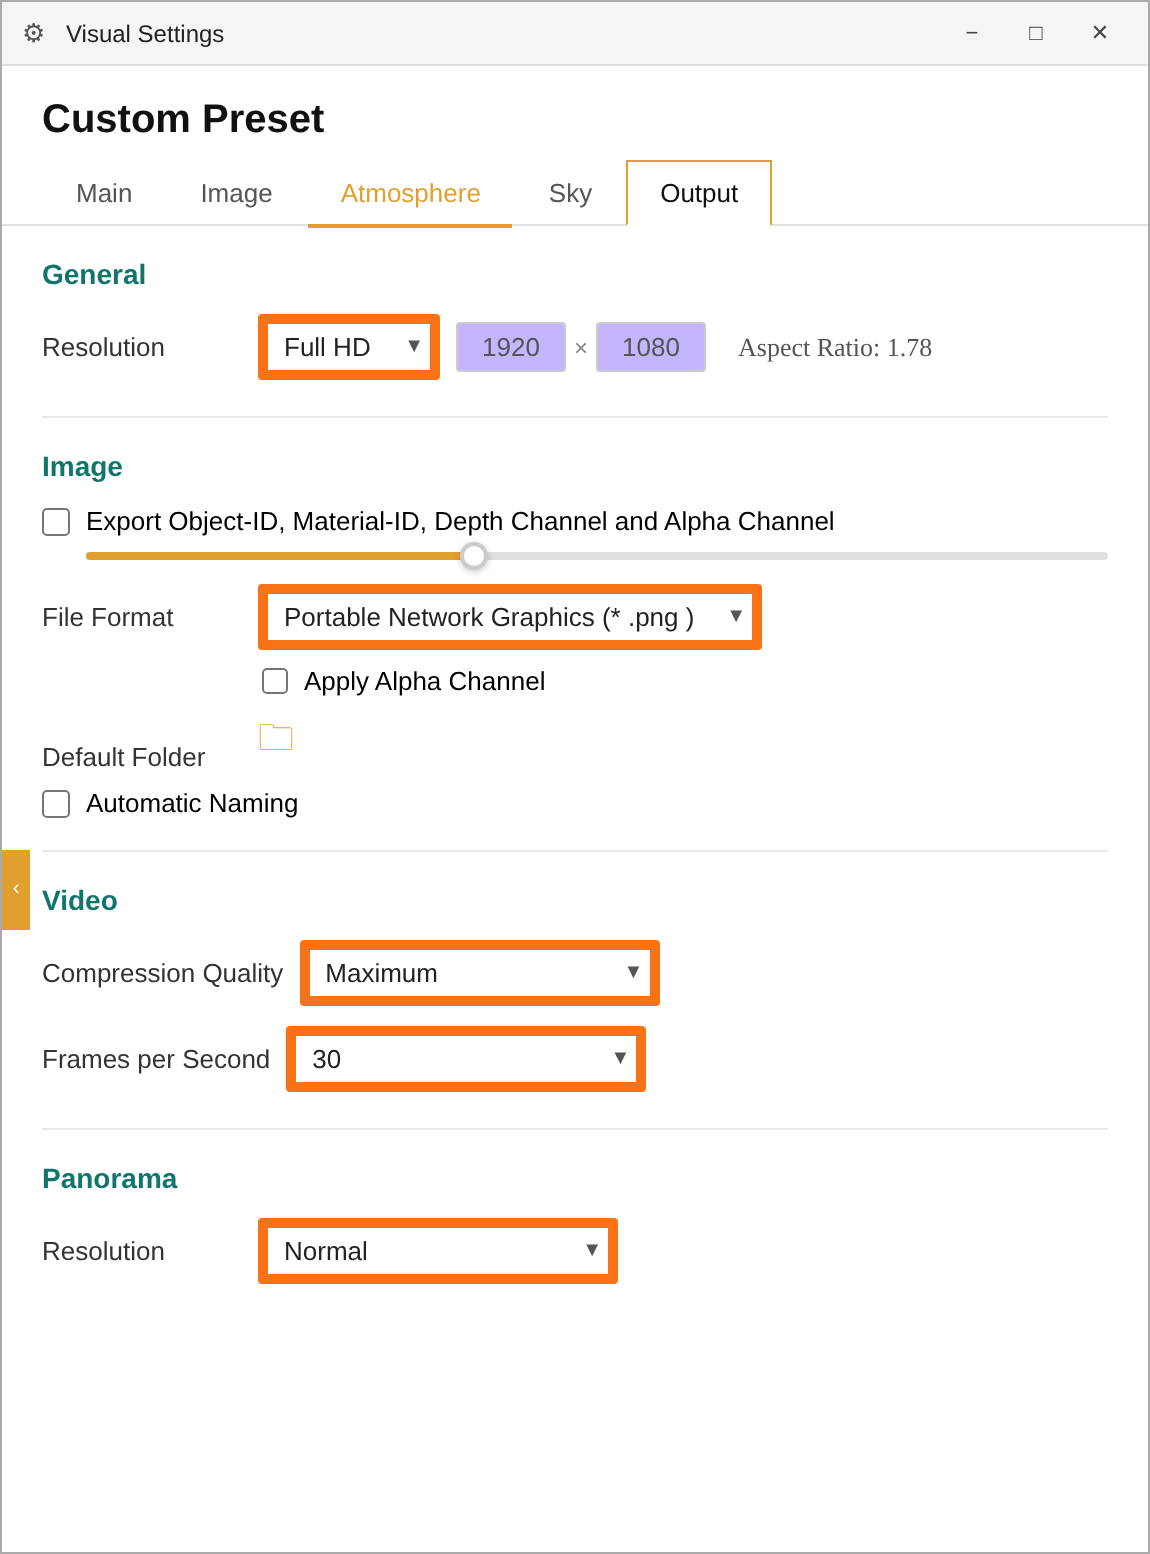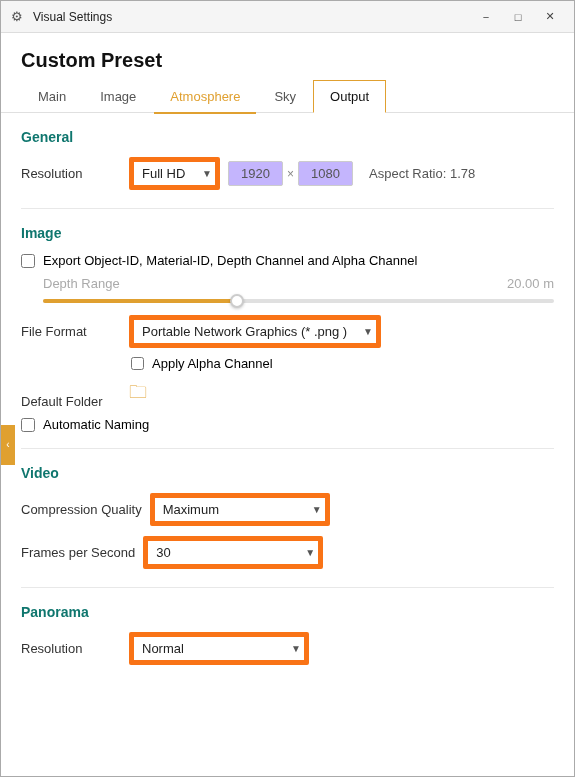--- a/index.html
+++ b/index.html
@@ -208,20 +208,21 @@
       font-size: 13px;
       text-align: center;
       color: #555;
       background: #c4b5fd;
     }
 
     .aspect-ratio {
       margin-left: 8px;
       color: #555;
       font-size: 13px;
+      font-family: Liberation Serif, serif;
     }
 
     .checkbox-row {
       display: flex;
       align-items: center;
       gap: 8px;
       margin-bottom: 8px;
     }
 
     .checkbox-row input[type="checkbox"] {
@@ -383,24 +384,20 @@
         </div>
 
         <div class="section">
           <div class="section-title">Image</div>
 
           <div class="checkbox-row">
             <input type="checkbox" style="">
             <label>Export Object-ID, Material-ID, Depth Channel and Alpha Channel</label>
           </div>
 
-          <div class="depth-range-row">
-            <span class="depth-range-label">Depth Range</span>
-            <span class="depth-range-value">20.00 m</span>
-          </div>
 
           <div class="slider-wrapper">
             <div class="slider-track">
               <div class="slider-fill"></div>
               <div class="slider-thumb"></div>
             </div>
           </div>
 
           <div class="file-format-row">
             <span class="form-label">File Format</span>

